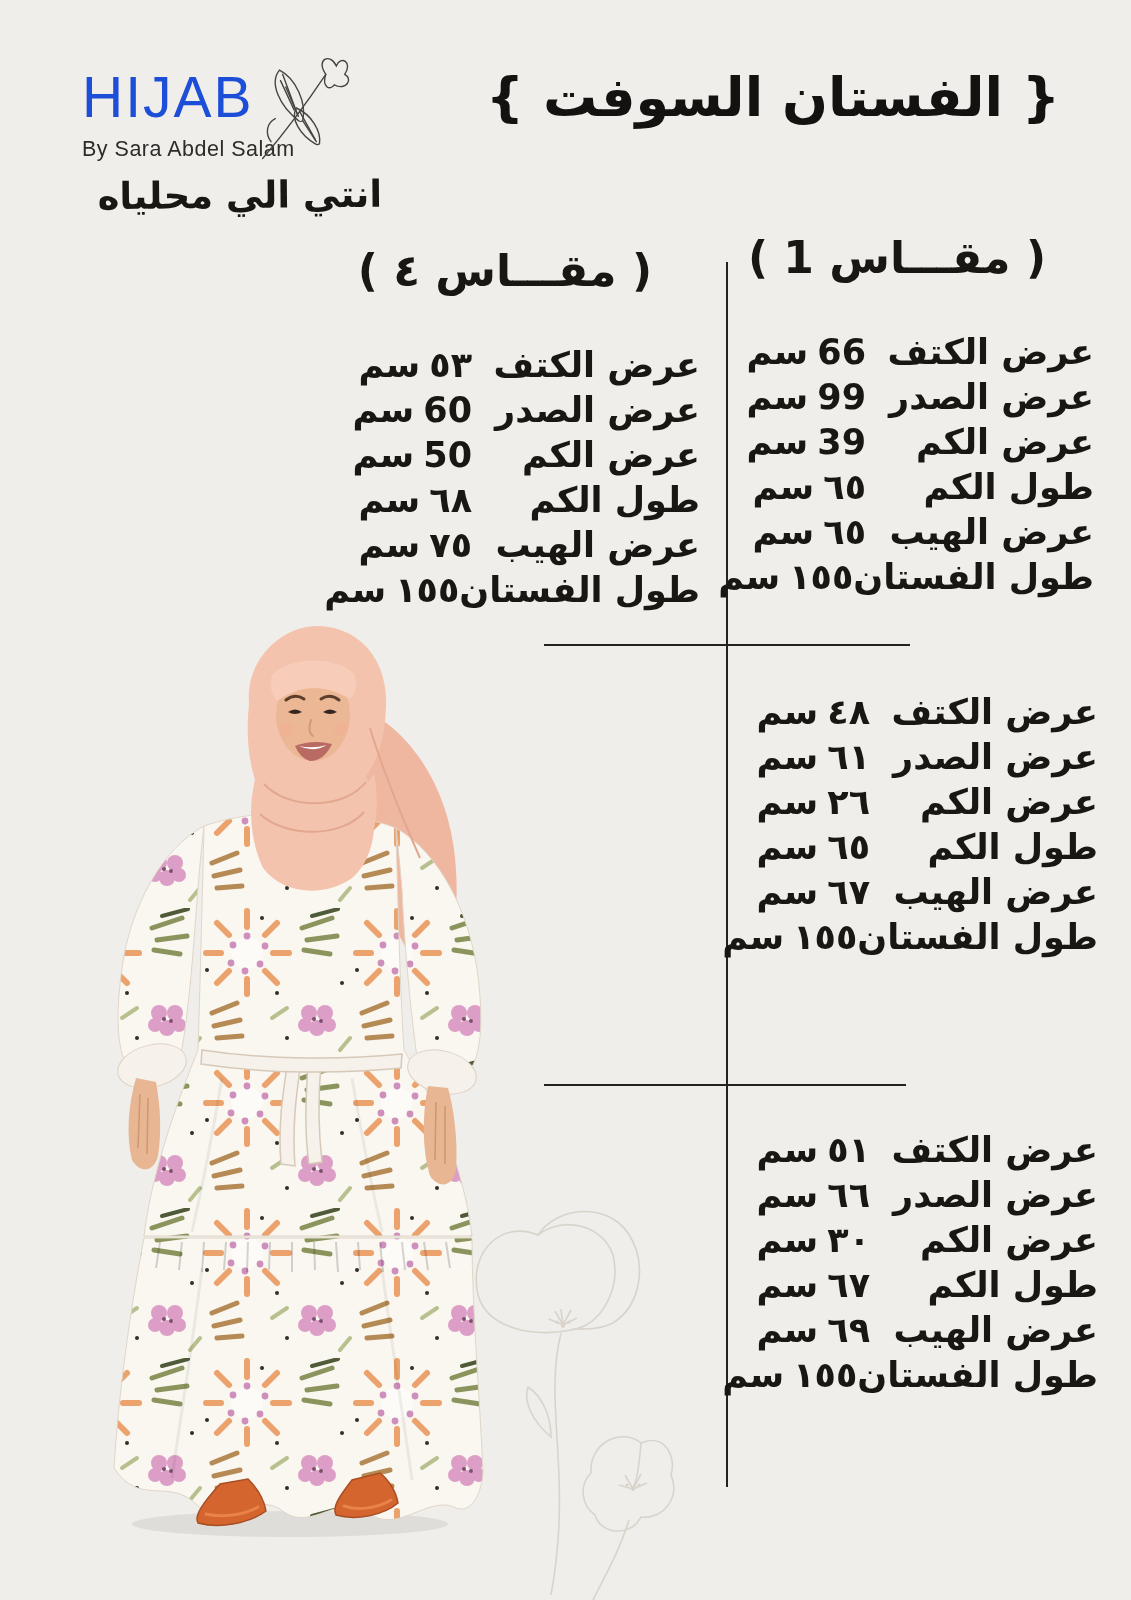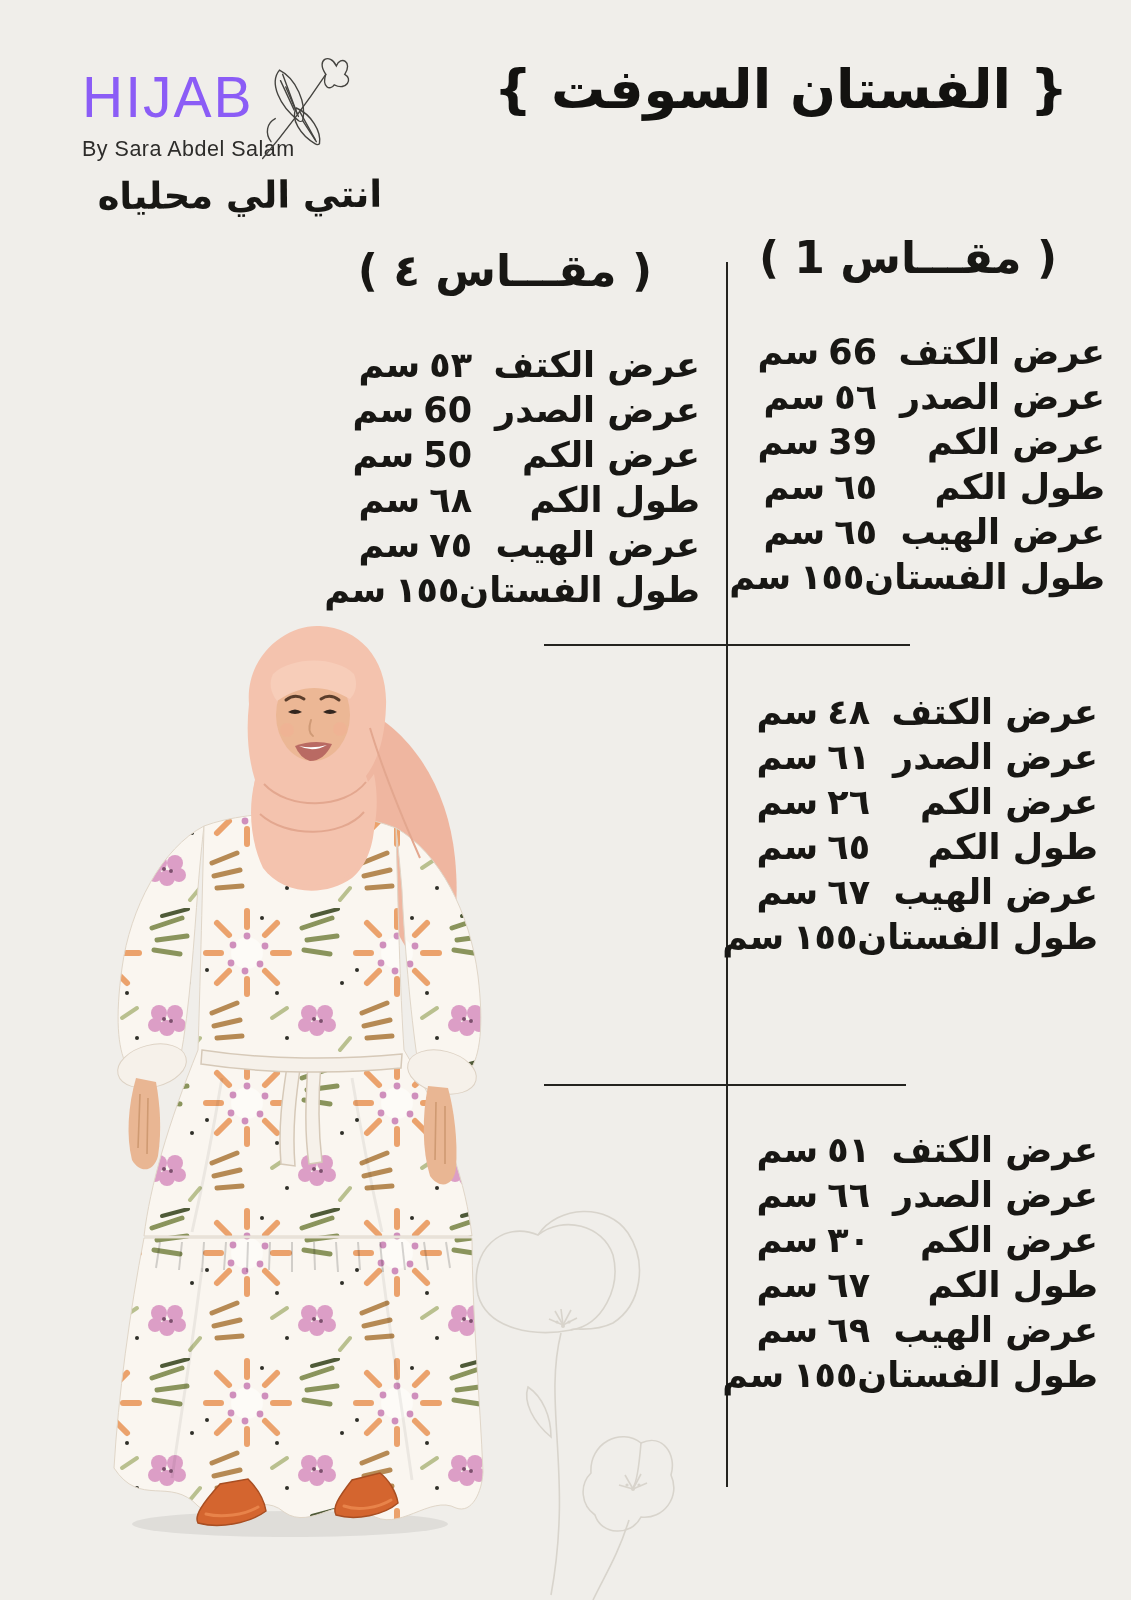--- a/index.html
+++ b/index.html
@@ -6,44 +6,44 @@
   .page{
     position:relative;width:1131px;height:1600px;margin:0 auto;
     background:#f0eeea;overflow:hidden;
     font-family:"DejaVu Sans",sans-serif;color:#181714;
   }
   
   .brand{position:absolute;left:82px;top:68px;width:300px;}
   .logo-row{position:relative;height:64px;}
   .logo-text{
     font-family:"Liberation Sans","DejaVu Sans",sans-serif;
-    font-weight:300;font-size:57px;line-height:1.05;letter-spacing:2px;color:#8b5cf6;
+    font-weight:300;font-size:57px;line-height:1.05;letter-spacing:2px;color:#1d4ed8;
   }
   .branch-icon{position:absolute;left:168px;top:-14px;}
   .logo-sub{
     font-family:"Liberation Sans","DejaVu Sans",sans-serif;
     font-weight:300;font-size:21.5px;letter-spacing:.5px;color:#2d2c2a;margin-top:5px;
   }
   .tagline{
     font-size:37px;font-weight:bold;color:#181714;margin-top:12px;
     transform:rotate(-.5deg);white-space:nowrap;
   }
   
   .title{
-    position:absolute;top:58px;right:60px;width:580px;margin:0;
+    position:absolute;top:58px;right:60px;width:580px;margin:8px;
     font-size:54px;font-weight:bold;text-align:center;color:#131210;
   }
   
   .divider{position:absolute;background:#24231f;}
   .divider.v{left:726px;top:262px;width:2px;height:1225px;}
   .divider.h1{top:644px;left:544px;width:366px;height:2px;}
   .divider.h2{top:1084px;left:544px;width:362px;height:2px;}
   
   .size-block{position:absolute;width:360px;}
-  .size-1{top:235px;right:26px;}
+  .size-1{top:235px;right:37px;}
   .size-2{top:690px;right:33px;}
   .size-3{top:1128px;right:33px;}
   .size-4{top:248px;right:431px;}
   .size-header{
     font-size:44px;font-weight:bold;line-height:45px;height:45px;
     padding-right:48px;margin-bottom:50px;white-space:nowrap;
   }
   .row{
     display:flex;justify-content:space-between;align-items:center;
     height:45px;font-size:35px;font-weight:bold;white-space:nowrap;
@@ -94,21 +94,21 @@
       <div class="row">
           <span class="label">عرض الكتف</span>
           <span class="value">
             <span>66</span>
             <span>سم</span>
           </span>
         </div>
       <div class="row">
           <span class="label">عرض الصدر</span>
           <span class="value">
-            <span>٥٦</span>
+            <span>99</span>
             <span>سم</span>
           </span>
         </div>
       <div class="row">
           <span class="label">عرض الكم</span>
           <span class="value">
             <span>39</span>
             <span>سم</span>
           </span>
         </div>

